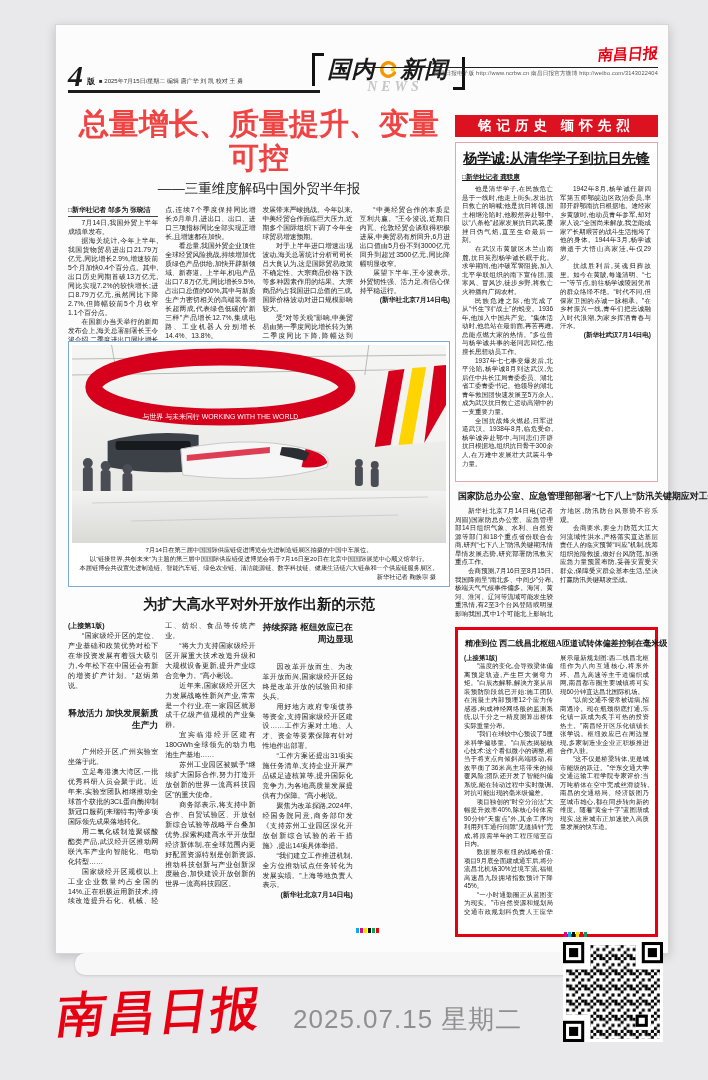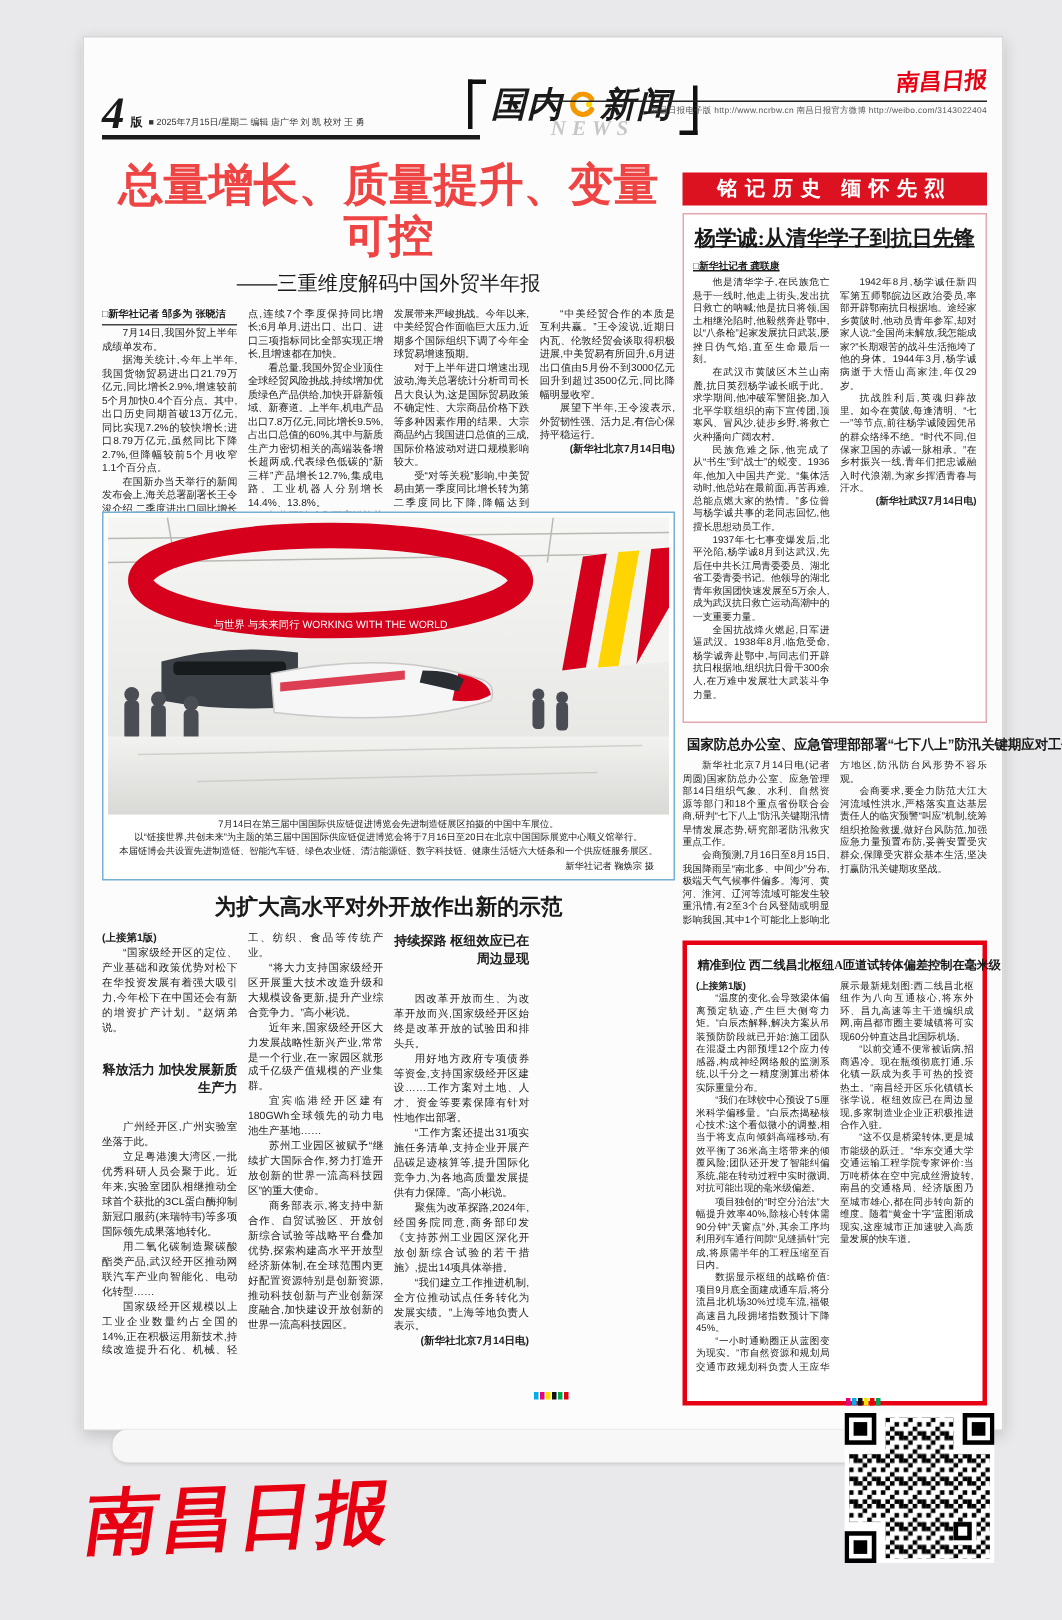--- a/index.html
+++ b/index.html
@@ -268,20 +268,21 @@
         <i style="background:#00aeef"></i>
         <i style="background:#111"></i>
       <i style="background:#ffe100"></i>
         <i style="background:#e60012"></i>
         <i style="background:#00a651"></i>
     </div>
   </div>
 
   <div class="stackbar"></div>
   <div class="footer-logo">南昌日报</div>
+  <div class="footer-date">2025.07.15 星期二</div>
 
   <svg class="qr" viewBox="0 0 33 33">
     <defs>
       <pattern id="qrn" patternUnits="userSpaceOnUse" width="5" height="5">
         <rect width="5" height="5" fill="#fff"></rect>
         <rect x="0" y="0" width="1" height="1"></rect>
           <rect x="2" y="0" width="1" height="1"></rect>
         <rect x="4" y="1" width="1" height="1"></rect>
           <rect x="1" y="2" width="1" height="1"></rect>
         <rect x="3" y="2" width="1" height="1"></rect>

